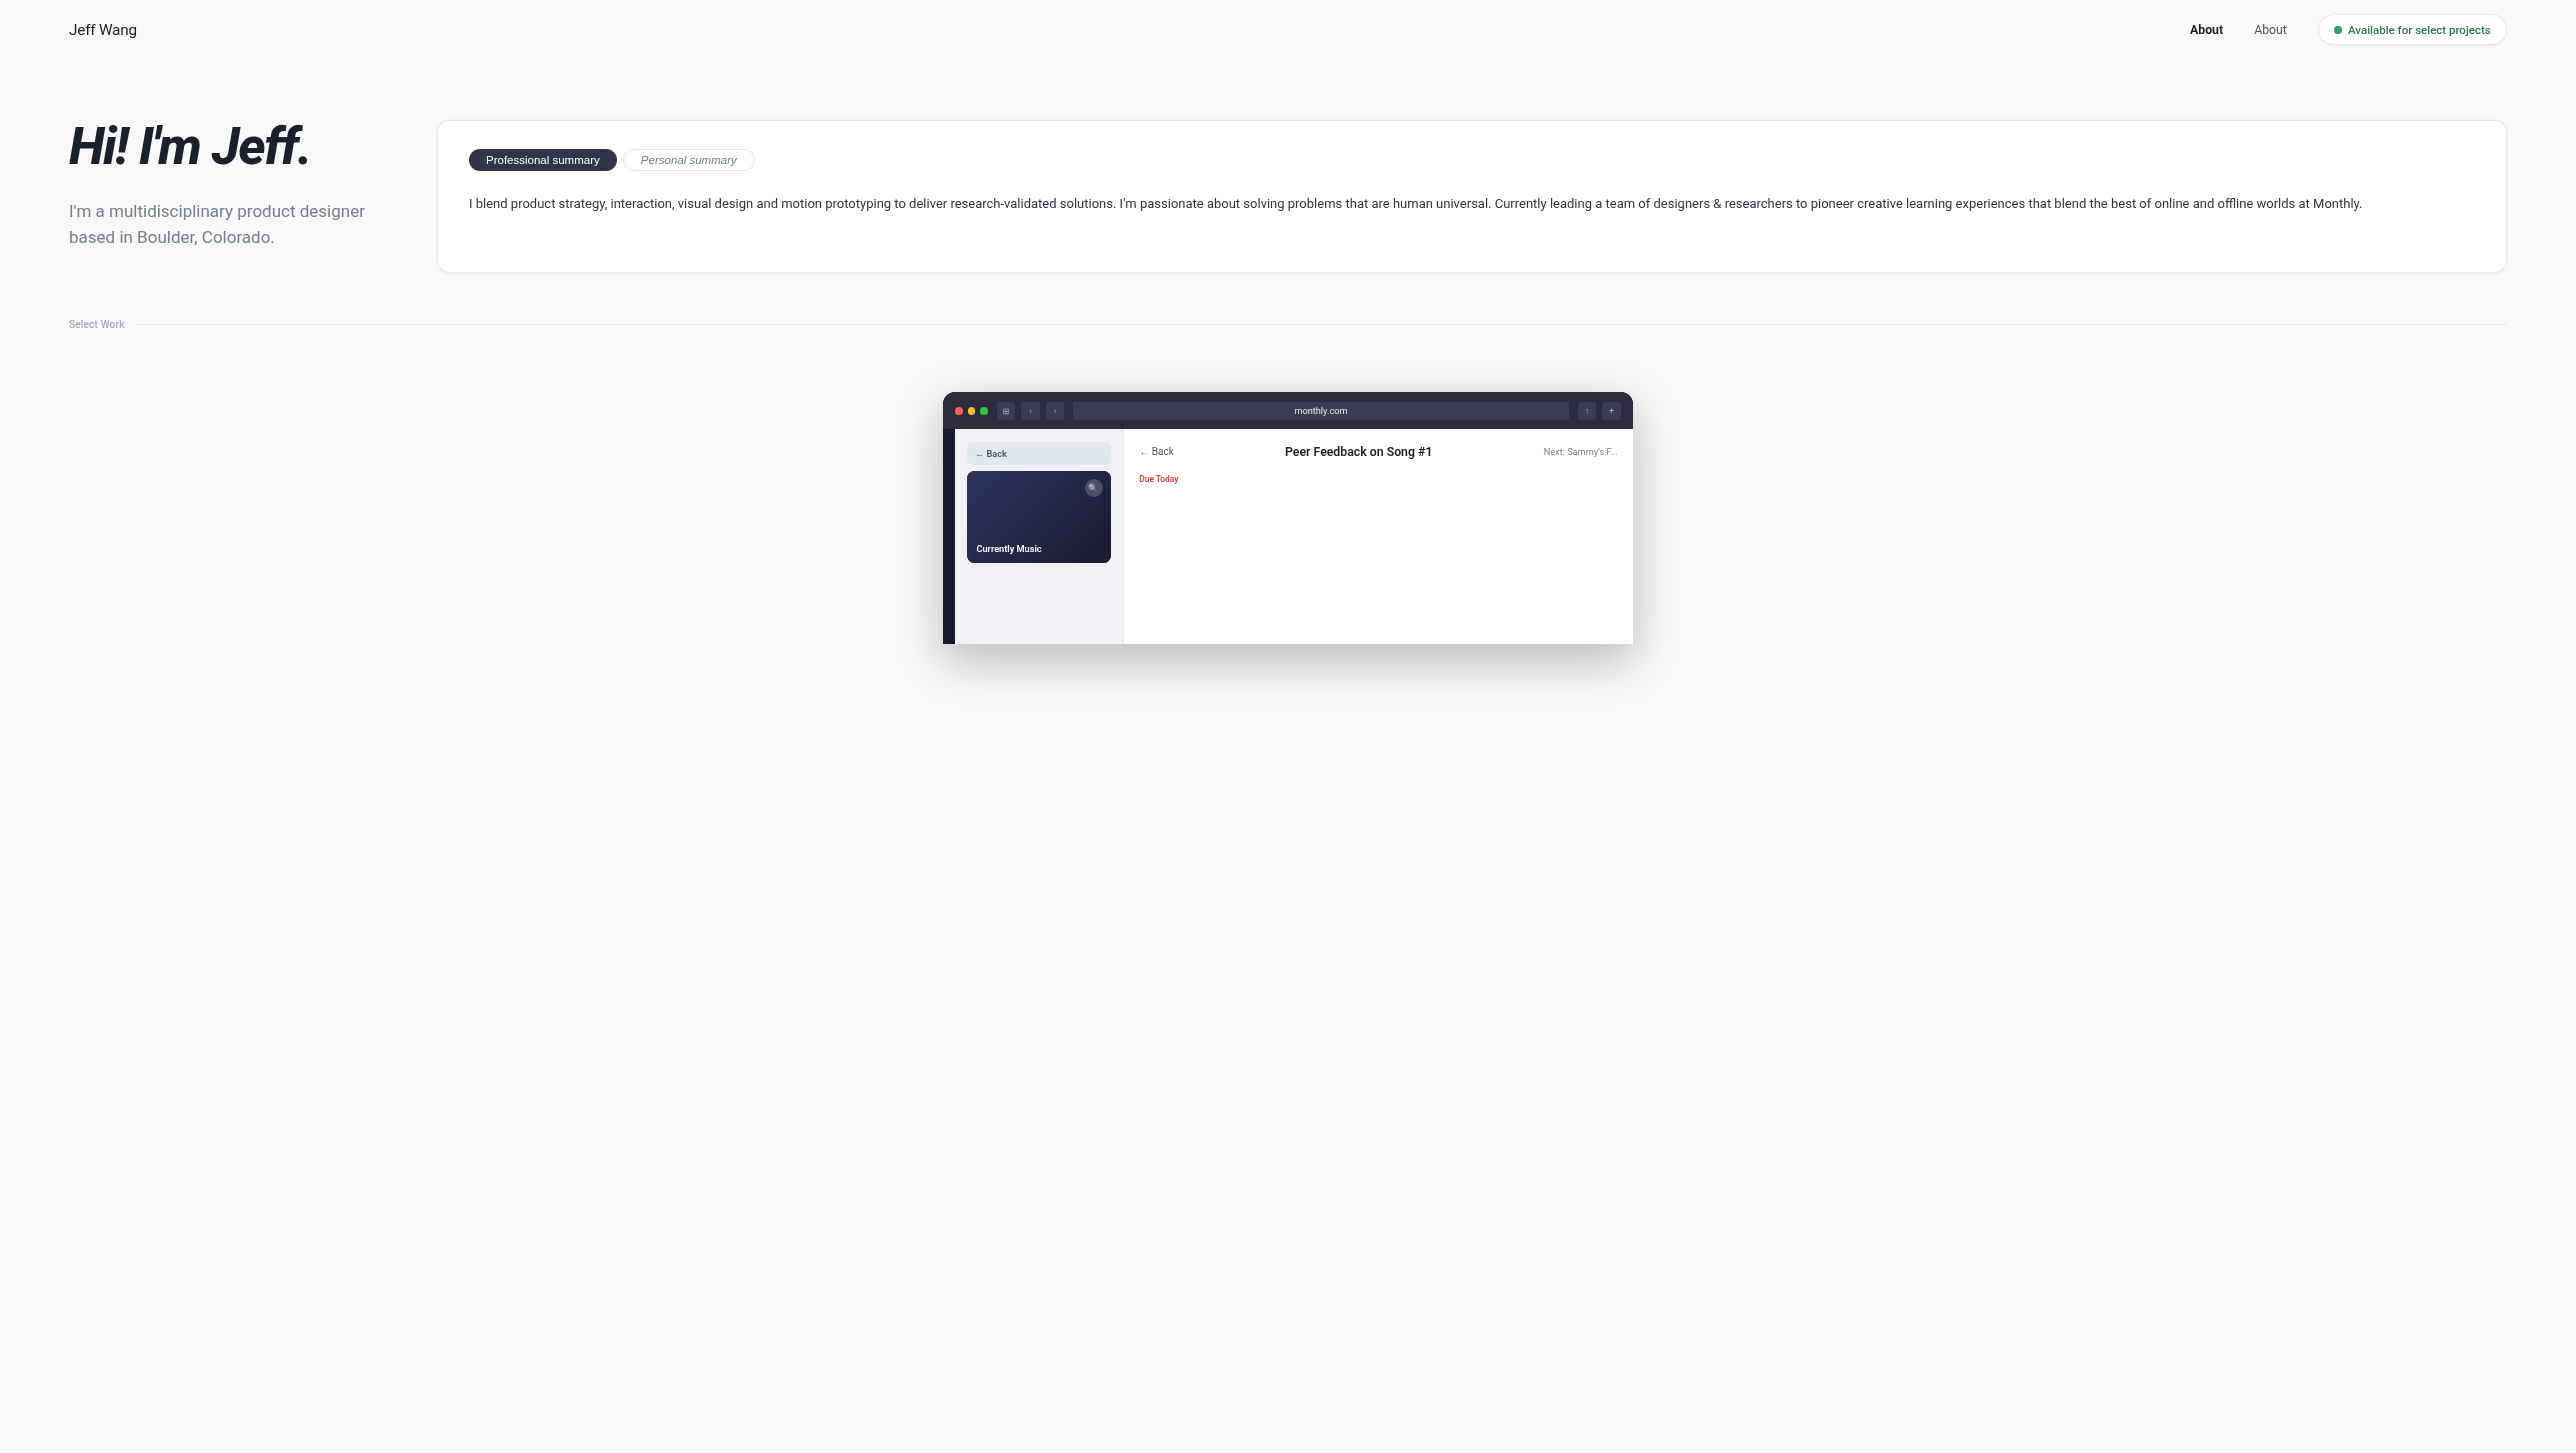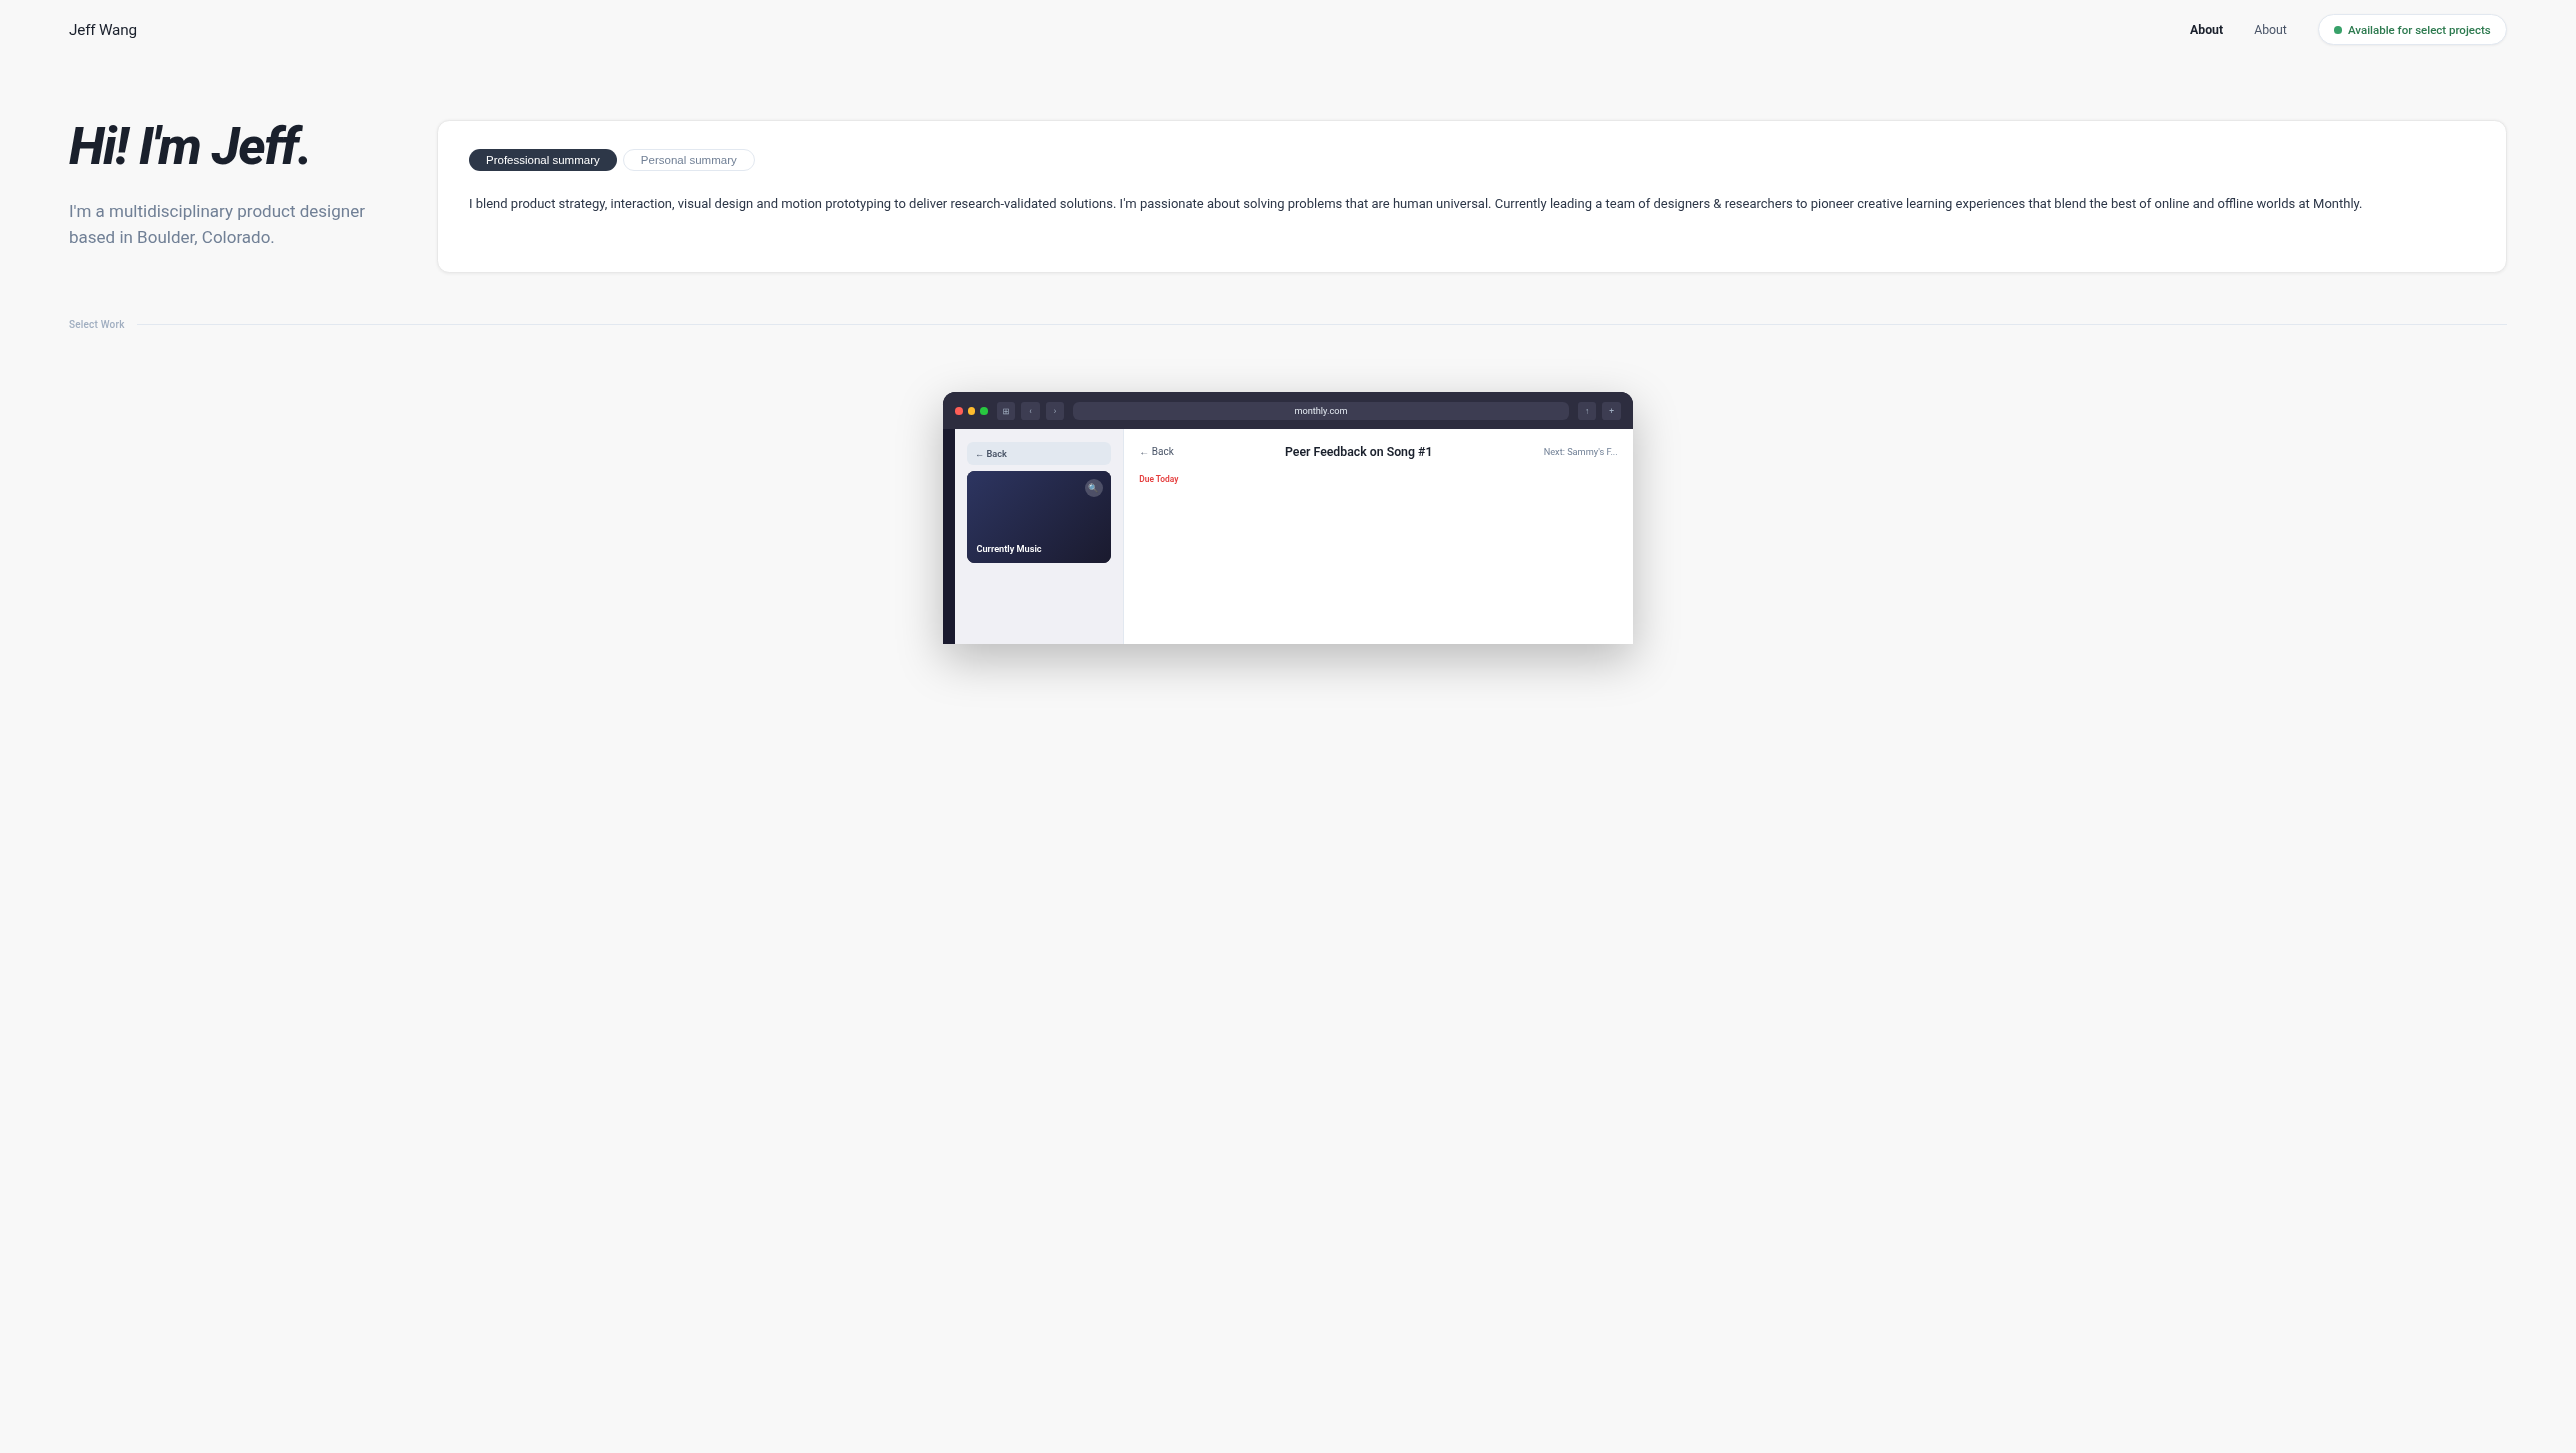--- a/index.html
+++ b/index.html
@@ -132,20 +132,21 @@
 
     .tab-btn.active {
       background: #2d3748;
       color: #ffffff;
     }
 
     .tab-btn.inactive {
       background: transparent;
       color: #718096;
       border: 0.8px solid #e2e8f0;
+      font-style: italic;
     }
 
     .summary-text {
       font-size: 13px;
       line-height: 1.75;
       color: #2d3748;
     }
 
     
     .select-work-section {
@@ -226,21 +227,21 @@
       display: flex;
       align-items: center;
       justify-content: center;
       font-size: 8.4px;
       color: #a0aec0;
     }
 
     .browser-url-bar {
       flex: 1;
       background: #3d3d52;
-      border-radius: 6px;
+      border-radius: 0;
       padding: 3.8px 9.2px;
       font-size: 9.2px;
       color: #e2e8f0;
       text-align: center;
     }
 
     .browser-right-icons {
       display: flex;
       gap: 6.1px;
       align-items: center;

